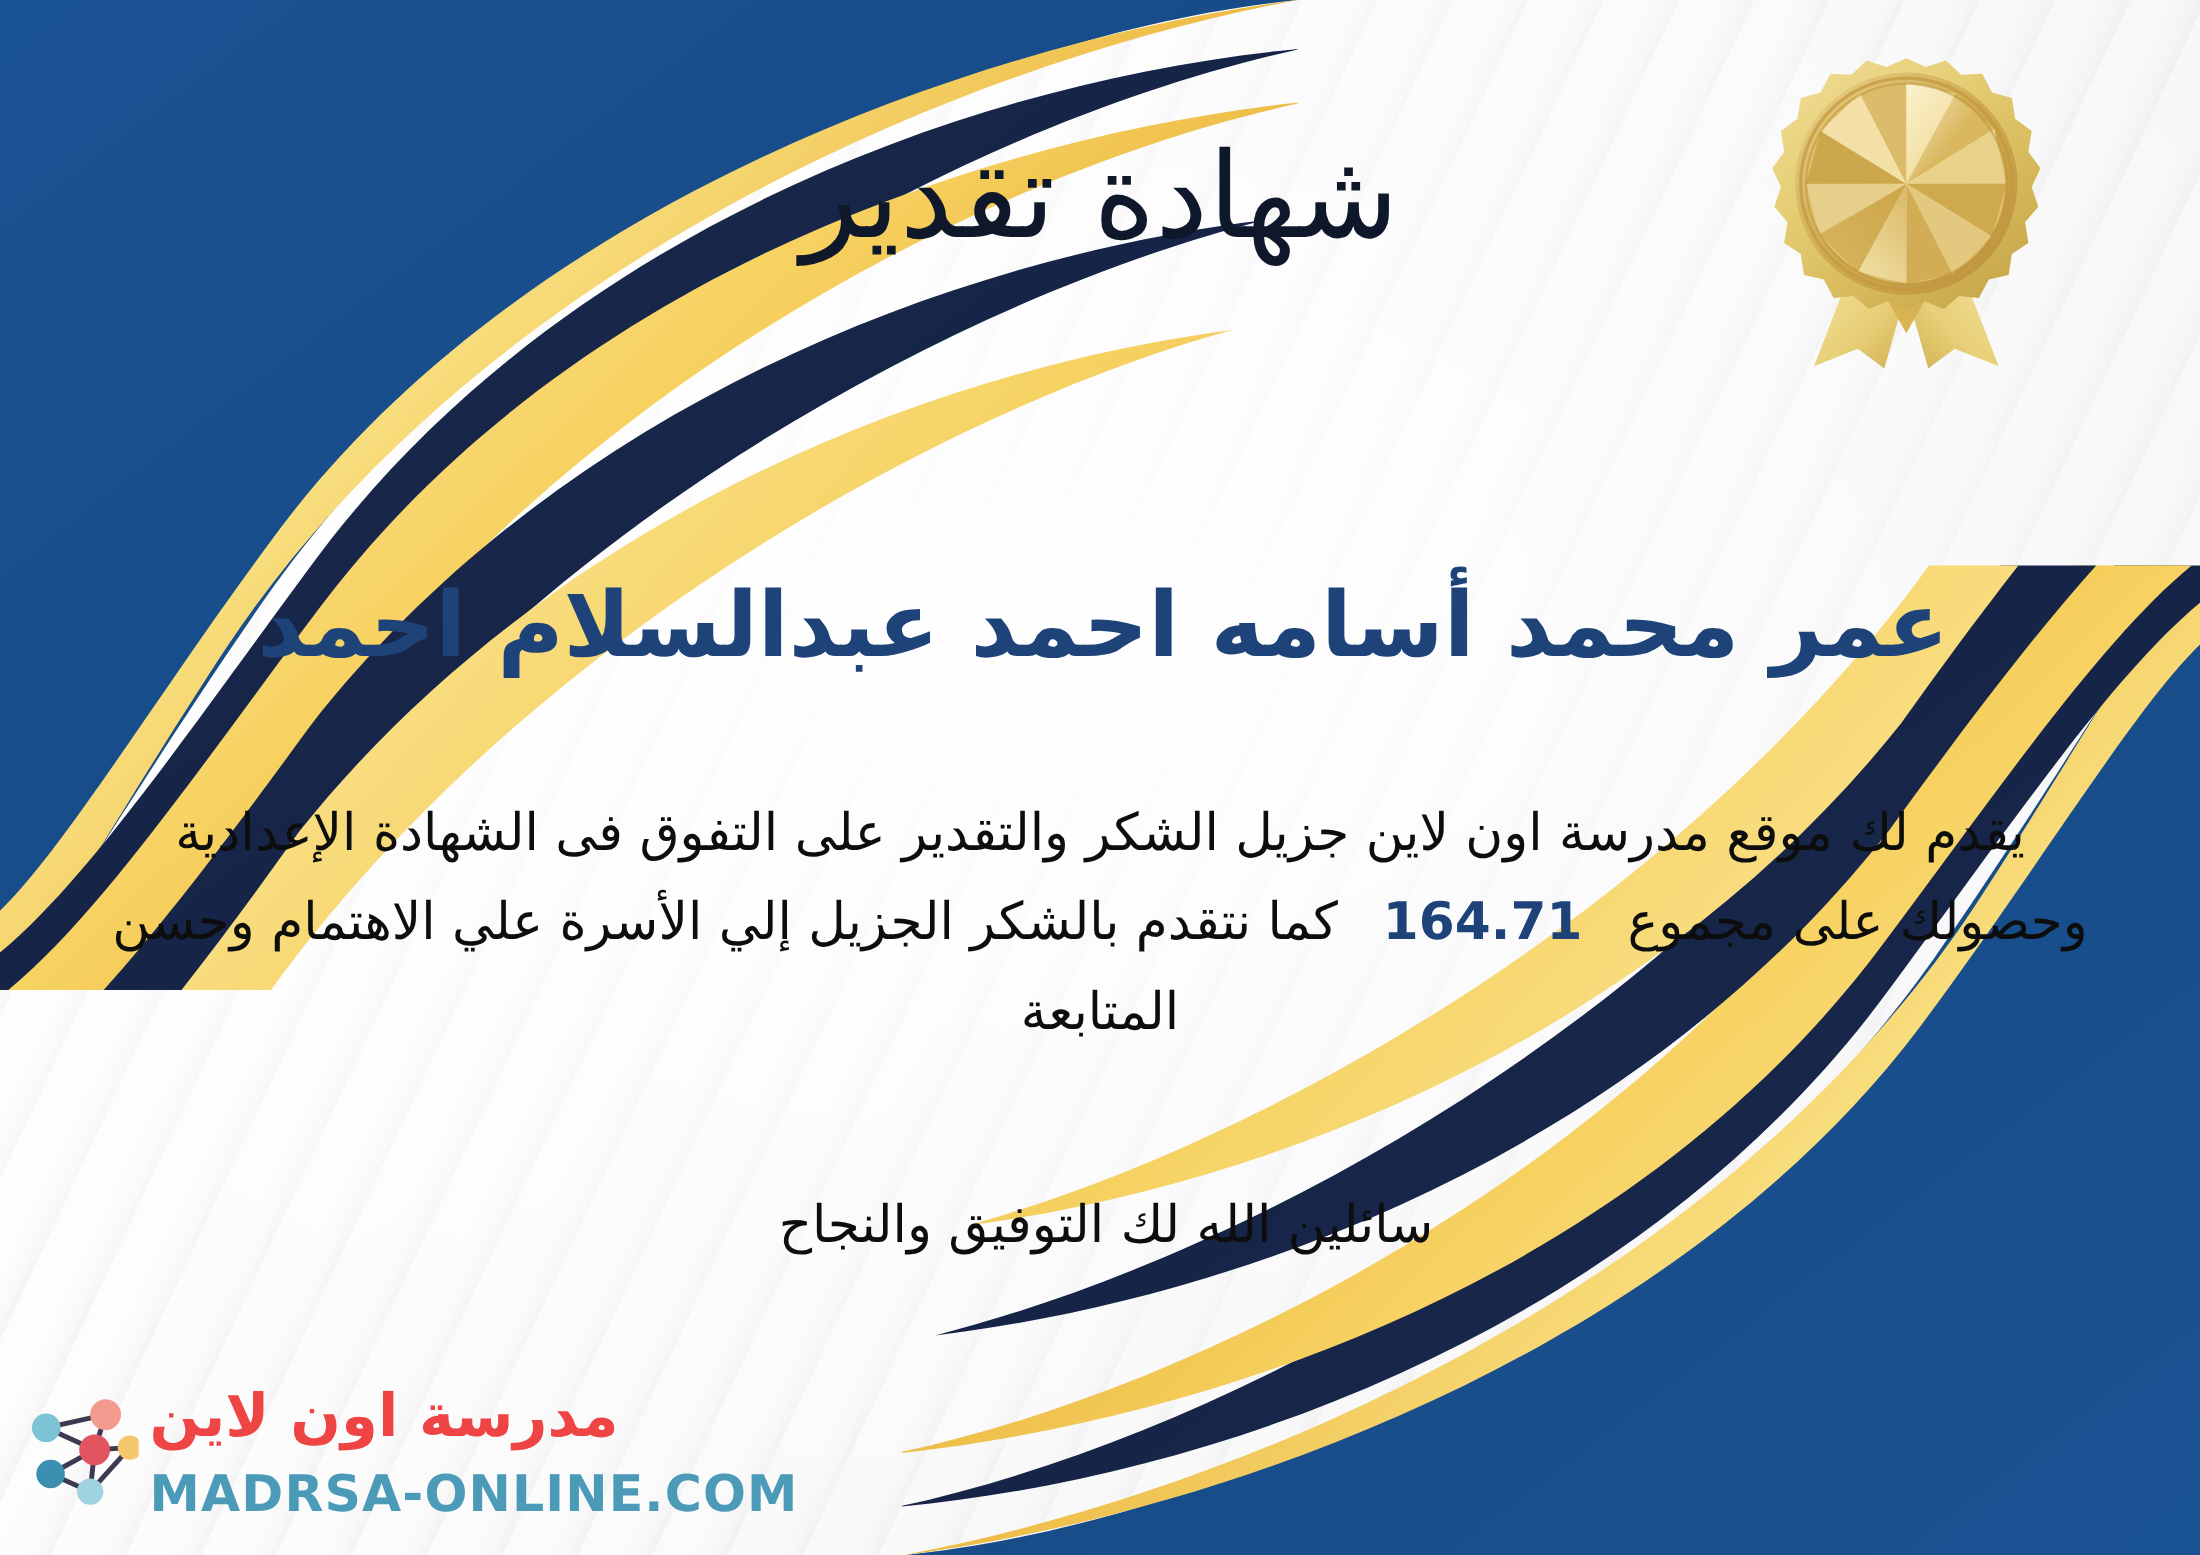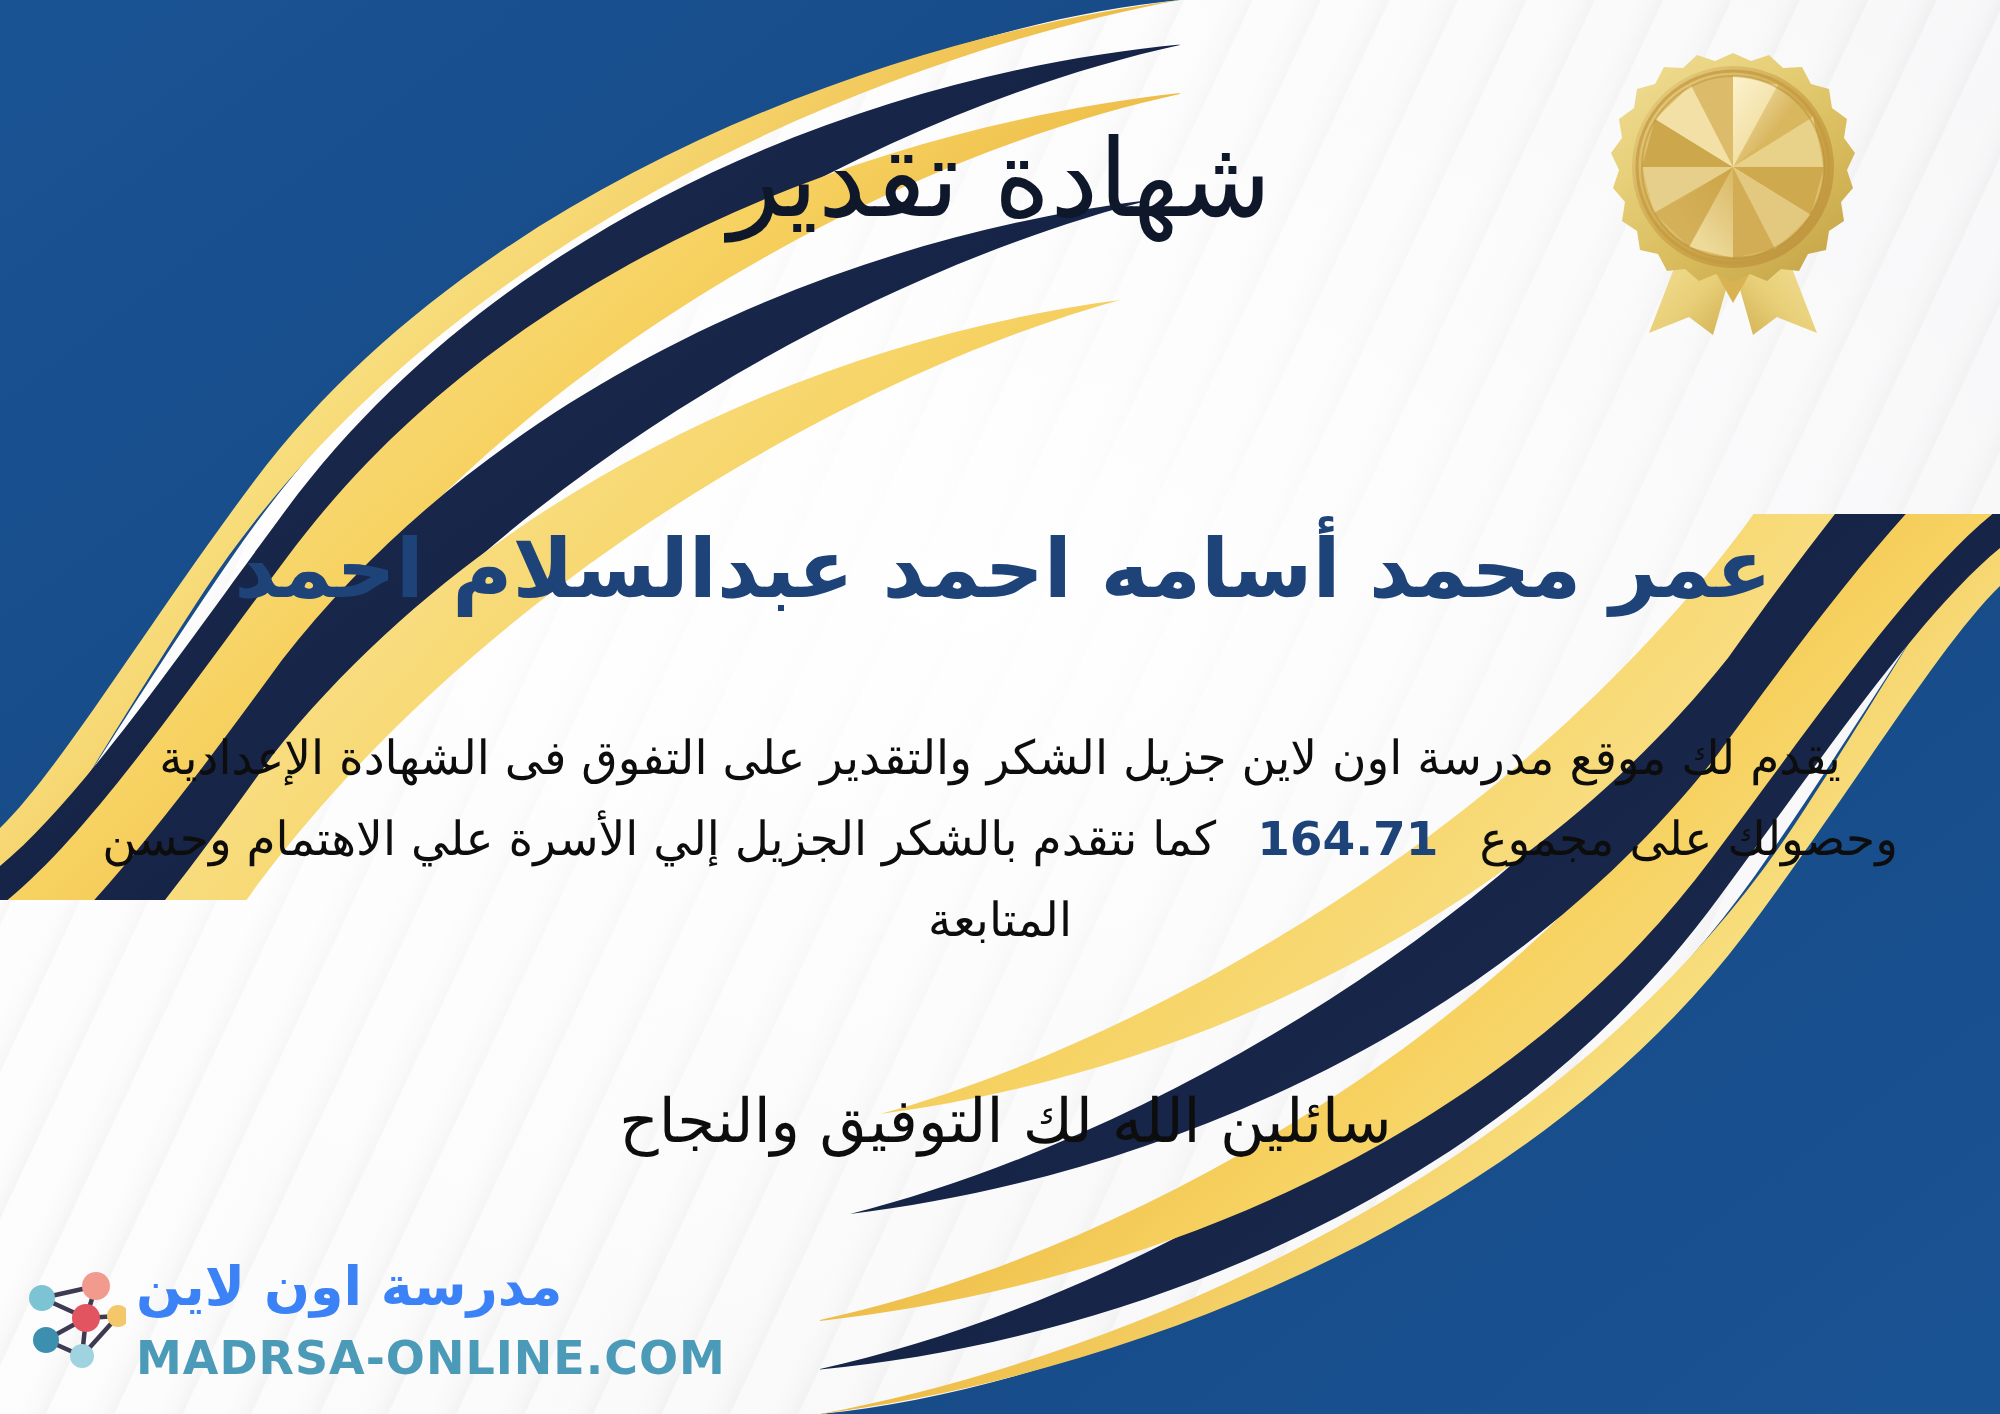--- a/index.html
+++ b/index.html
@@ -80,21 +80,21 @@
   }
   #body-paragraph .score{
     color:#1d4379;
     font-weight:600;
     padding:0 26px;
     letter-spacing:2px;
   }
   #closing-line{
     position:absolute;
     top:1085px; left:11px; right:0;
-    font-size:61px;
+    font-size:47px;
     font-weight:300;
     color:#0d0d0d;
   }
 
   
   #site-logo{
     position:absolute;
     left:22px; bottom:24px;
     width:520px; height:140px;
     display:flex;
@@ -105,21 +105,21 @@
   }
   #logo-text-group{
     display:flex;
     flex-direction:column;
     align-items:flex-end;
     line-height:1;
   }
   #logo-arabic{
     font-size:54px;
     font-weight:700;
-    color:#3b82f6;
+    color:#ef4444;
     letter-spacing:0px;
     white-space:nowrap;
   }
   #logo-latin{
     font-size:46px;
     font-weight:700;
     color:#4b9ab8;
     letter-spacing:1px;
     direction:ltr;
     white-space:nowrap;

